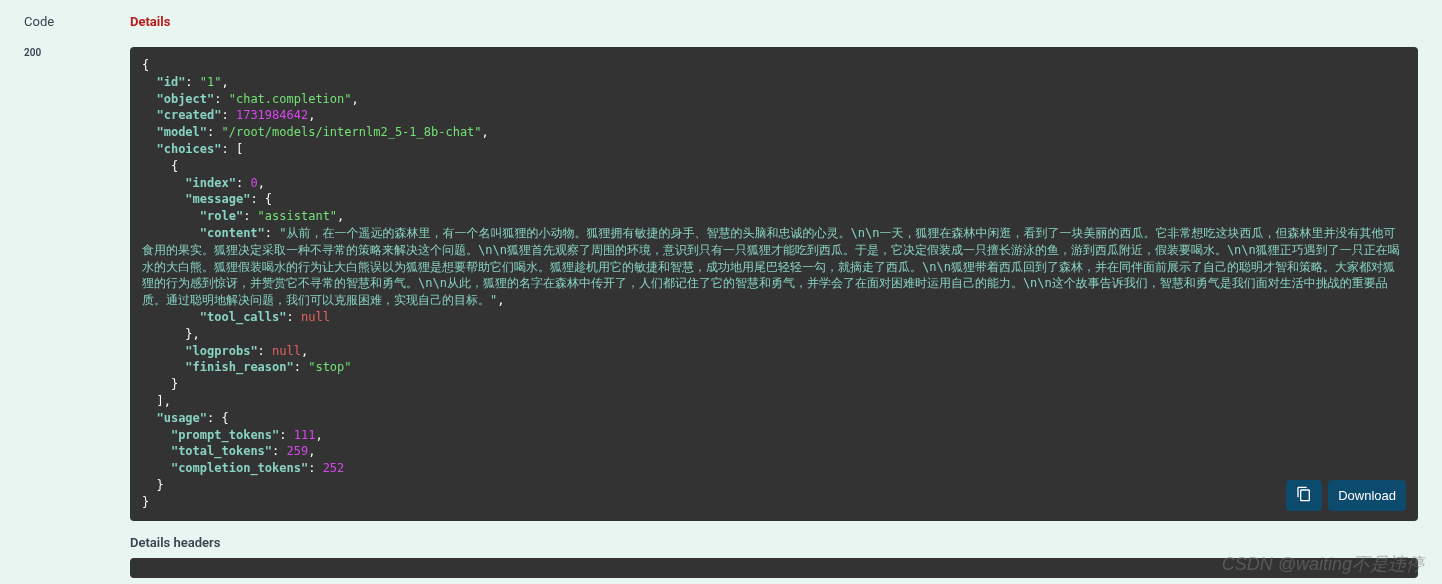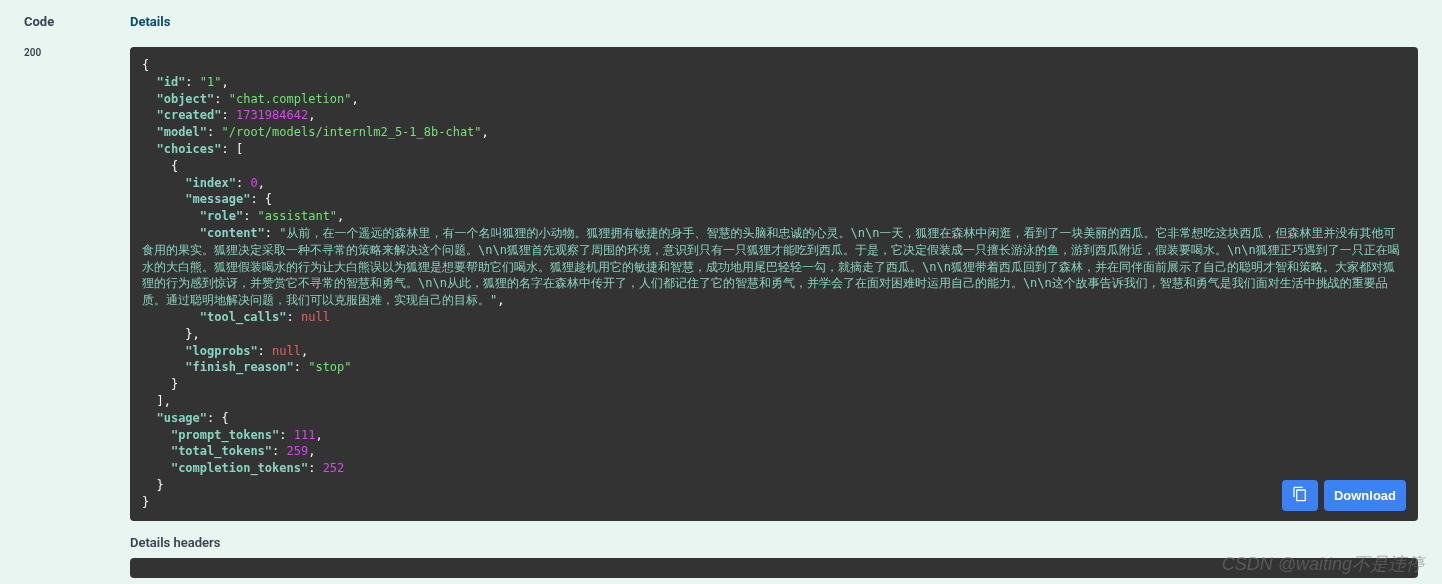--- a/index.html
+++ b/index.html
@@ -15,37 +15,37 @@
     }
     .container {
       display: flex;
       padding: 0;
     }
     .code-column {
       width: 130px;
       padding: 10px 0 10px 24px;
     }
     .code-header {
-      font-weight: 700;
+      font-weight: 400;
       color: #3b4151;
       font-size: 13px;
       padding: 4px 0 18px 0;
     }
     .code-value {
       font-weight: 600;
       color: #3b4151;
       font-size: 10px;
     }
     .details-column {
       flex: 1;
       padding: 10px 24px 10px 0;
     }
     .details-header {
       font-weight: 700;
-      color: #0c4a6e;
+      color: #b91c1c;
       font-size: 13px;
       padding: 4px 0 18px 0;
     }
     .section-label {
       font-size: 13px;
       font-weight: 600;
       color: #3b4151;
       margin-bottom: 8px;
     }
     .code-block {
@@ -71,31 +71,31 @@
     .nul { color: #e86060; }
     .content-str { color: #88d4c3; }
     .actions {
       position: absolute;
       bottom: 10px;
       right: 12px;
       display: flex;
       gap: 6px;
     }
     .icon-btn {
-      background: #3b82f6;
+      background: #0c4a6e;
       border: none;
       border-radius: 4px;
       padding: 6px 10px;
       color: #fff;
       cursor: pointer;
       display: flex;
       align-items: center;
       justify-content: center;
       font-size: 13px;
-      font-weight: 700;
+      font-weight: 400;
     }
     .icon-btn svg {
       width: 16px;
       height: 16px;
       fill: #fff;
     }
     .headers-block {
       background: #333333;
       border-radius: 4px;
       padding: 10px 12px;

